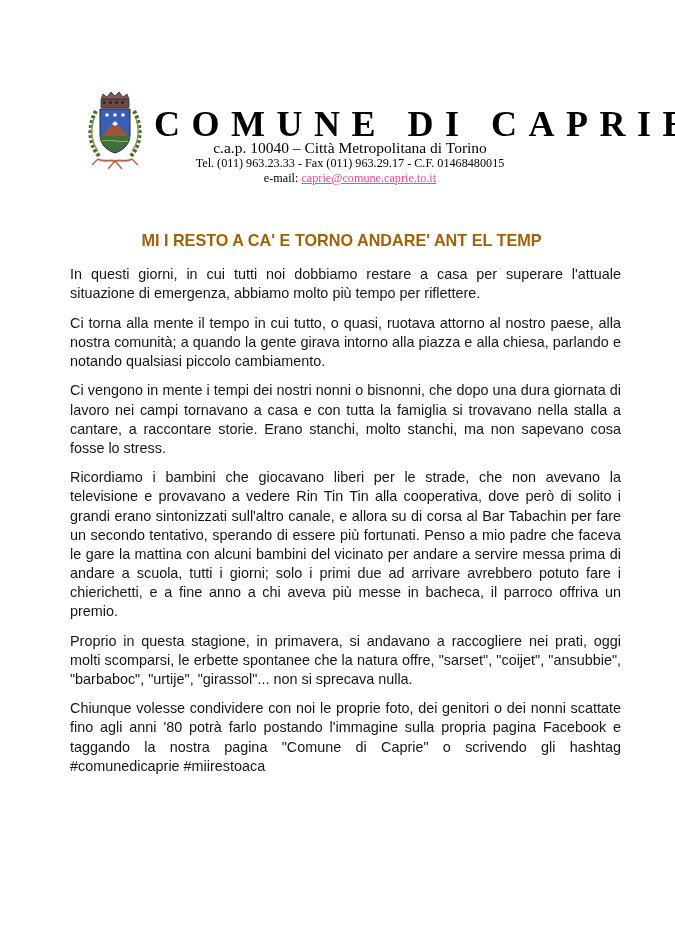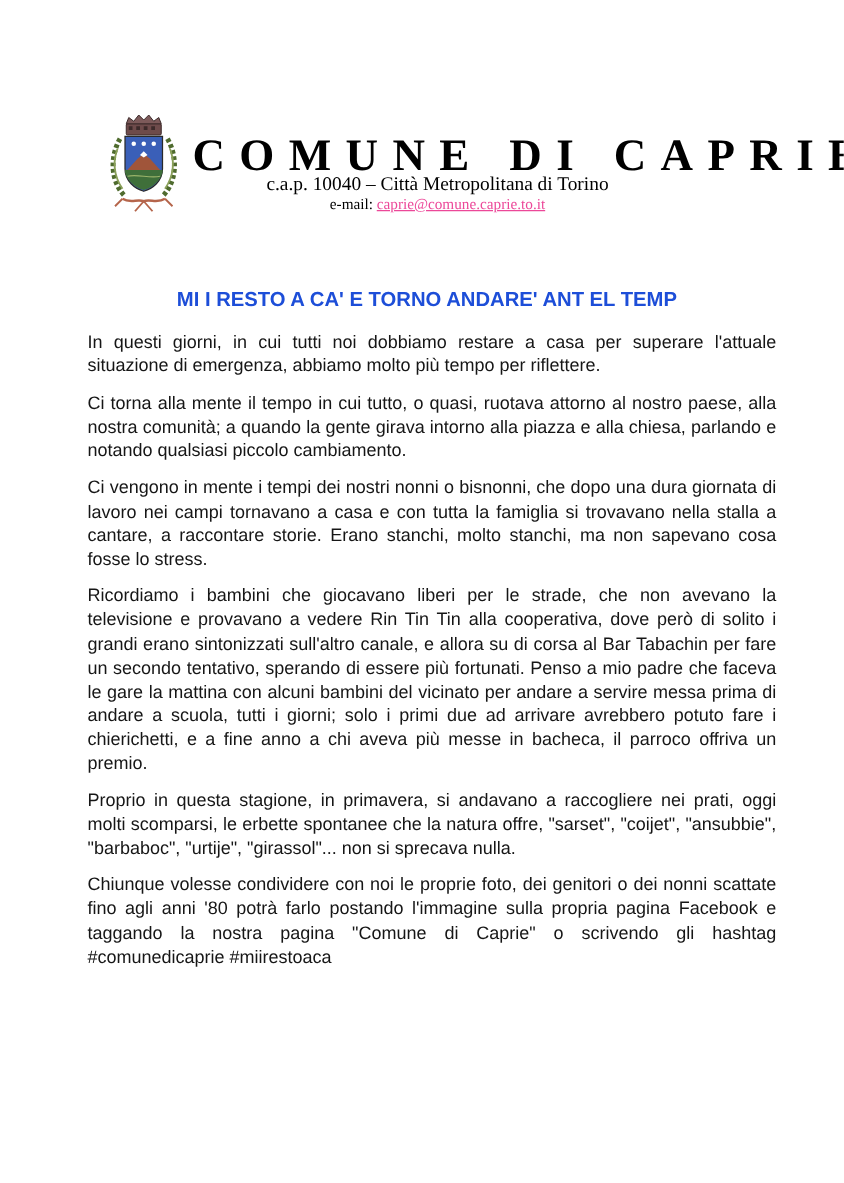--- a/index.html
+++ b/index.html
@@ -71,21 +71,21 @@
     .doc-title {
       position: absolute;
       left: 66px;
       top: 231px;
       width: 551px;
       text-align: center;
       font-family: "Liberation Sans", "DejaVu Sans", sans-serif;
       font-weight: bold;
       font-size: 16.2px;
       line-height: 19px;
-      color: #1d4ed8;
+      color: #a16207;
       white-space: nowrap;
     }
     
     .body-text {
       position: absolute;
       left: 70px;
       top: 265px;
       width: 551px;
       font-family: "Liberation Sans", "DejaVu Sans", sans-serif;
       font-size: 14.4px;
@@ -132,20 +132,21 @@
       <path d="M16 52 C24 50, 34 54, 42 52" fill="none" stroke="#9ab36a" stroke-width="1"></path>
 
       <path d="M12 70 C18 74, 24 70, 29 72 C34 70, 40 74, 46 70" fill="none" stroke="#b5654b" stroke-width="2"></path>
       <path d="M29 72 L22 80 M29 72 L36 80 M12 70 L6 76 M46 70 L52 76" fill="none" stroke="#b5654b" stroke-width="1.5"></path>
     </svg>
   </div>
 
   <div class="head-block">
     <div class="org-name">COMUNE DI CAPRIE</div>
     <div class="cap-line">c.a.p. 10040 – Città Metropolitana di Torino</div>
+    <div class="tel-line">Tel. (011) 963.23.33 - Fax (011) 963.29.17 - C.F. 01468480015</div>
     <div class="mail-line">
       <span>e-mail: </span><span class="mail-link" style="color: #ec4899;">caprie@comune.caprie.to.it</span>
     </div>
   </div>
 
   <div class="doc-title">MI I RESTO A CA' E TORNO ANDARE' ANT EL TEMP</div>
 
   <div class="body-text">
     <p>In questi giorni, in cui tutti noi dobbiamo restare a casa per superare l'attuale situazione di emergenza, abbiamo molto più tempo per riflettere.</p>
     <p>Ci torna alla mente il tempo in cui tutto, o quasi, ruotava attorno al nostro paese, alla nostra comunità; a quando la gente girava intorno alla piazza e alla chiesa, parlando e notando qualsiasi piccolo cambiamento.</p>

